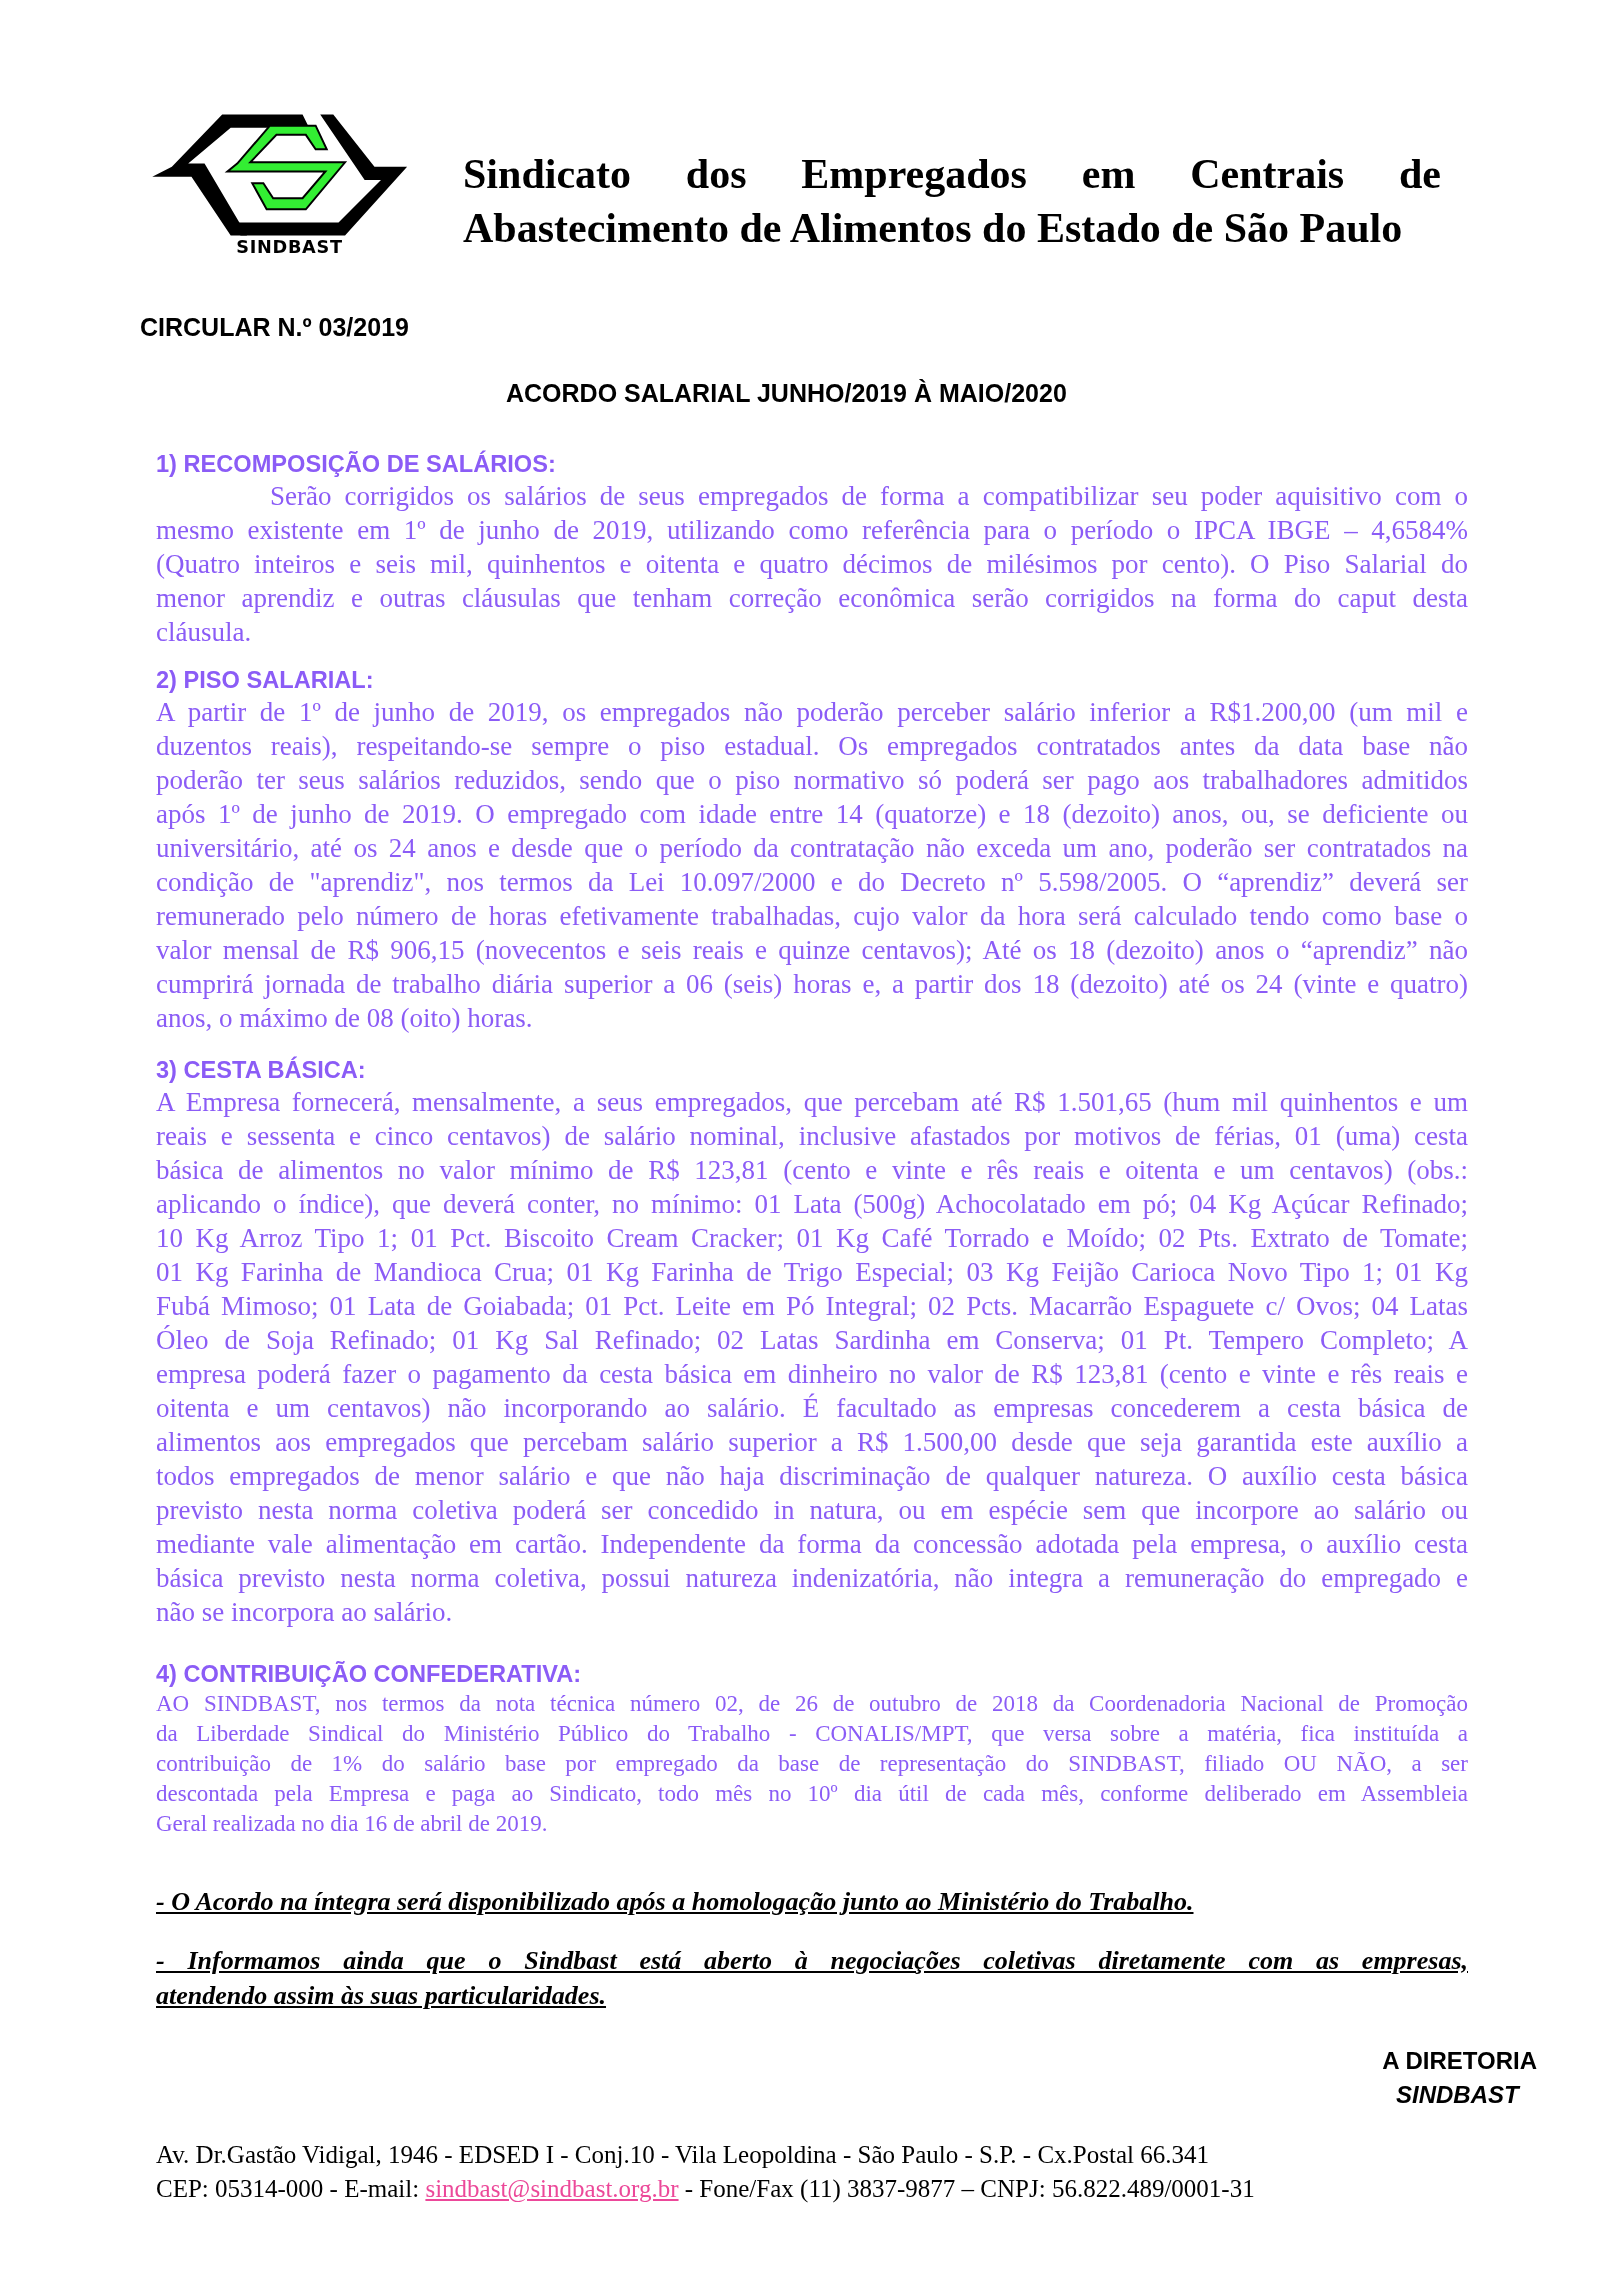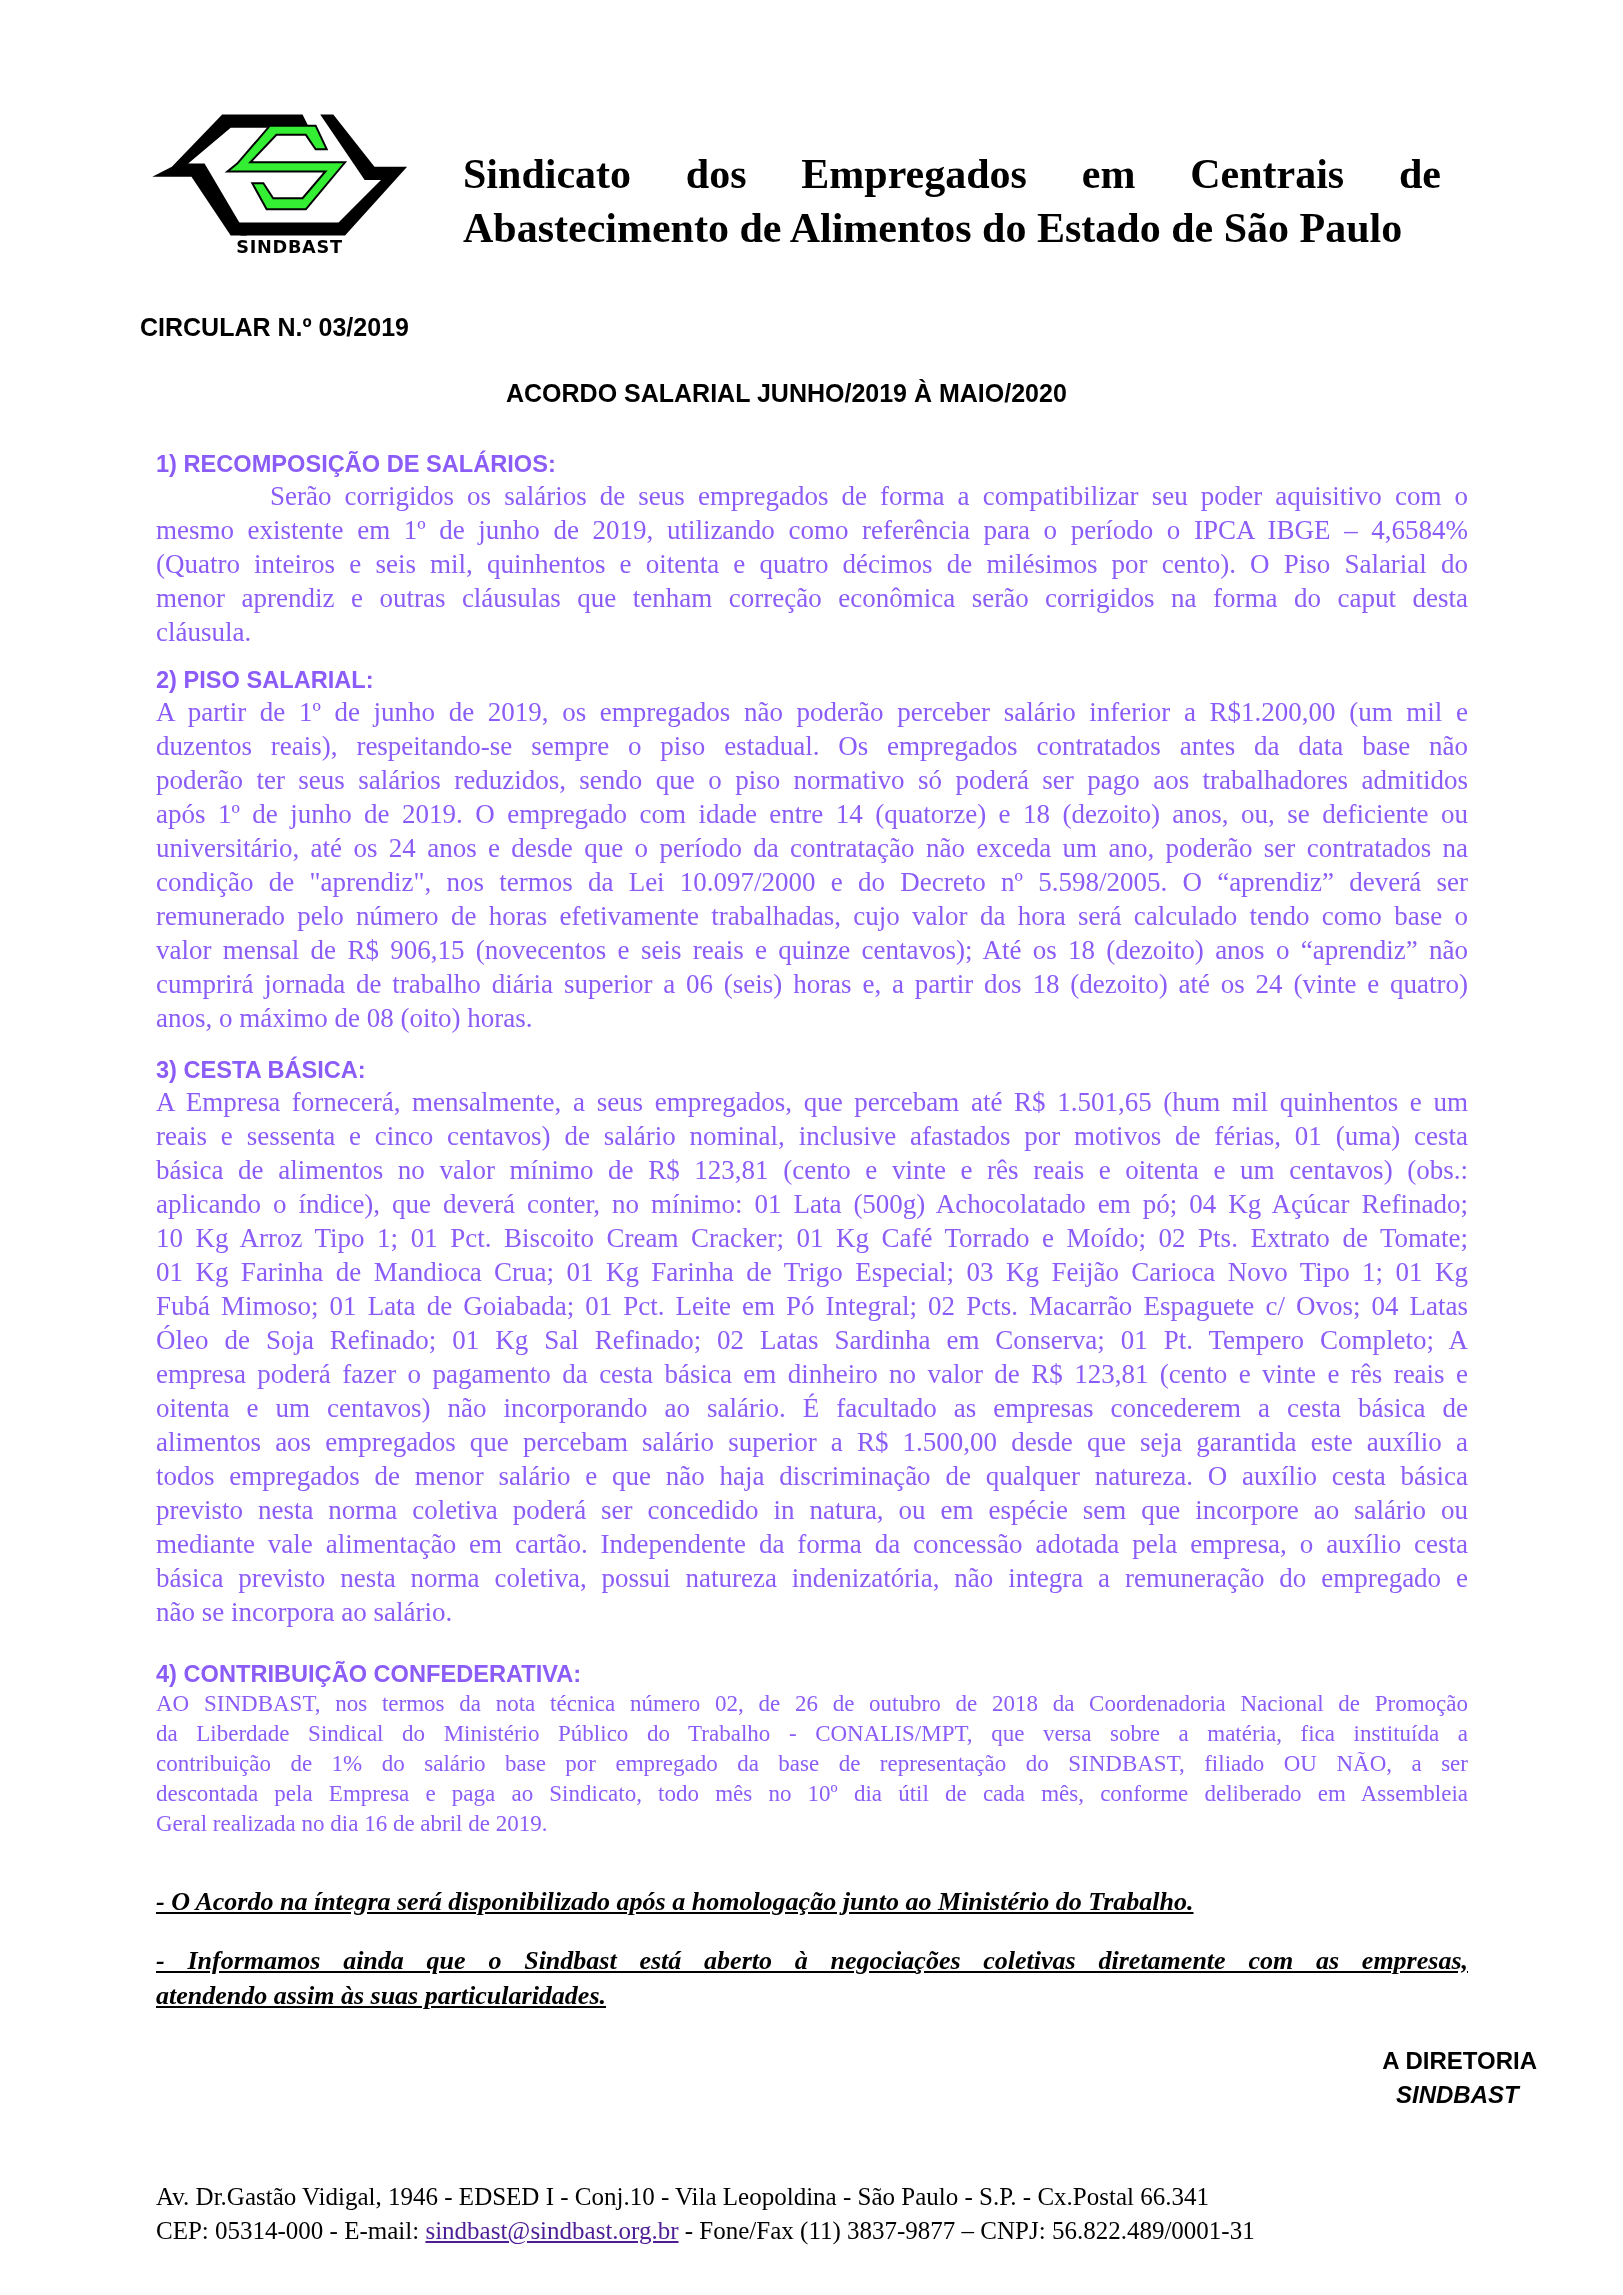--- a/index.html
+++ b/index.html
@@ -38,22 +38,22 @@
 
   .notes { position: absolute; left: 156px; width: 1312px; top: 1884px;
     font-family: "Liberation Serif", serif; font-style: italic; font-weight: bold; font-size: 26px; }
   .notes .line { line-height: 35px; height: 35px; text-decoration: underline; }
   .notes .gap { height: 23.6px; }
 
   .sign { position: absolute; right: 86px; top: 2044px; text-align: right; font-size: 24px; line-height: 34px; }
   .sign .l2 { font-style: italic; padding-right: 18.3px; }
 
   .footer { position: absolute; left: 156px; top: 2138px; width: 1341px;
-    font-family: "Liberation Serif", serif; font-size: 25px; line-height: 34px; white-space: nowrap; margin-top: 42px; }
-  .footer a { color: #4c1d95; text-decoration: underline; }
+    font-family: "Liberation Serif", serif; font-size: 25px; line-height: 34px; white-space: nowrap; }
+  .footer a { color: #ec4899; text-decoration: underline; }
 </style>
 </head>
 <body>
 
 <div class="page">
 
   <div class="logo">
     <svg viewBox="0 0 430 215">
 
       <polygon points="35,105 112,25 235,25 245,45 125,45 60,100 85,100 150,210 125,210 65,120 5,120" fill="#000"></polygon>

